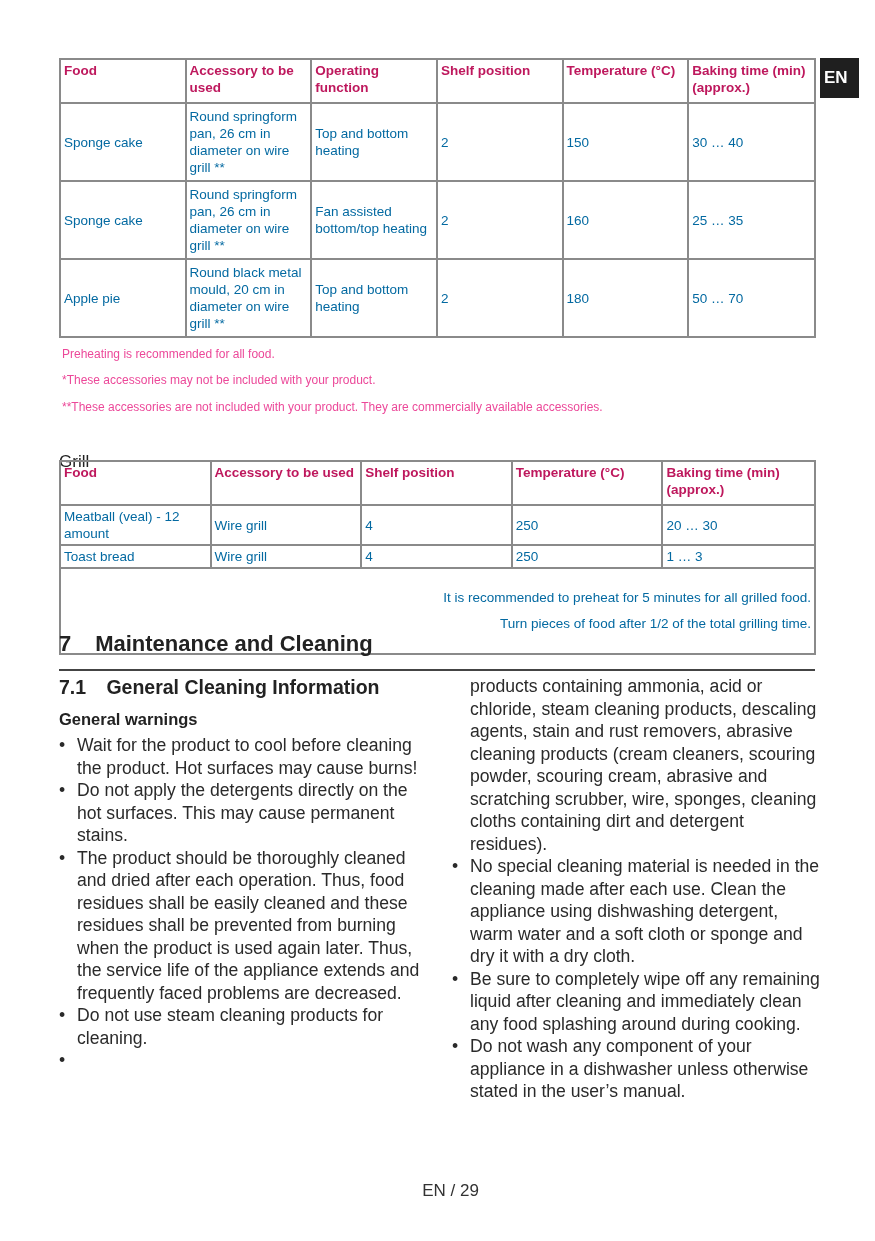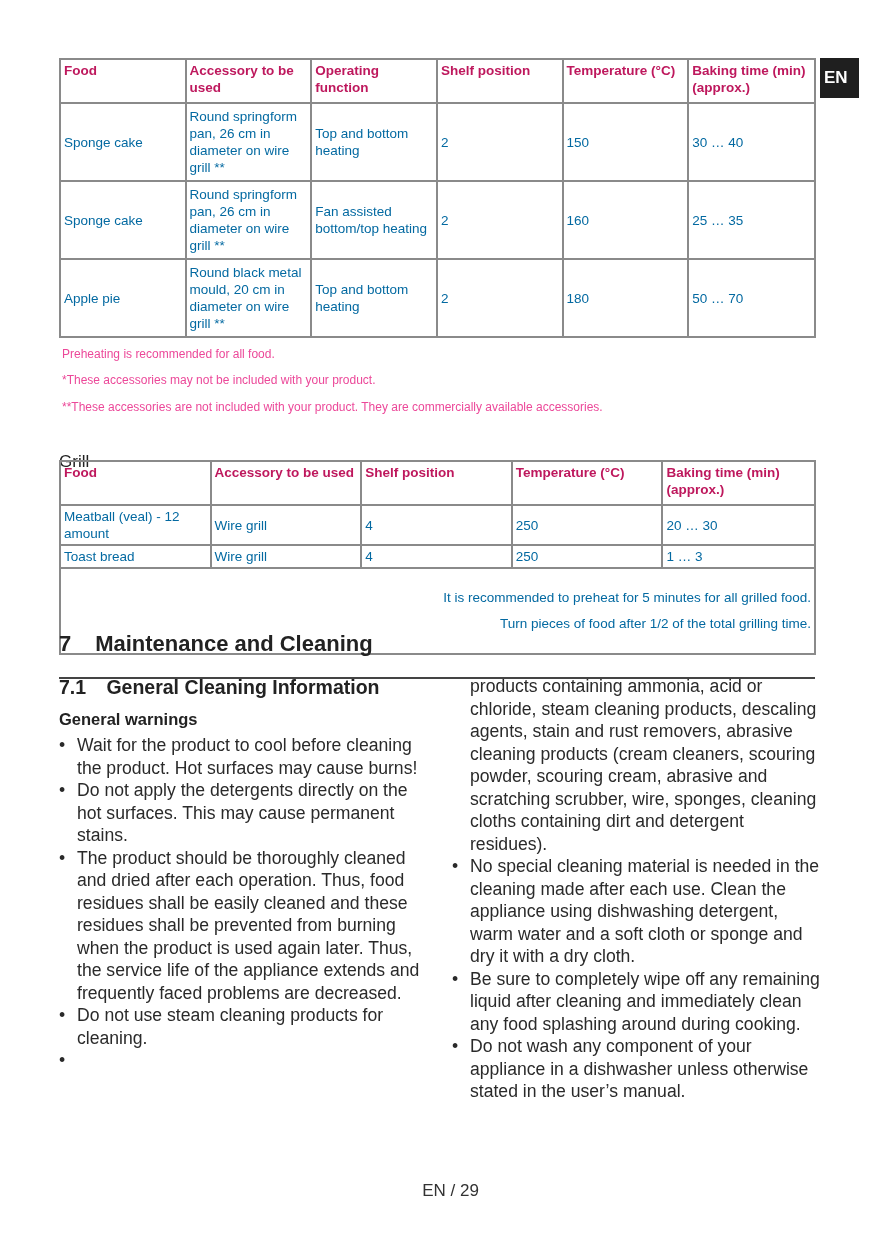--- a/index.html
+++ b/index.html
@@ -20,21 +20,21 @@
     th { font-weight: bold; vertical-align: top; color: #be185d; }
     #bake-table { top: 58px; width: 757px; }
     #bake-table th { height: 38px; }
     #bake-table td { height: 72px; }
     #grill-table { top: 460px; width: 757px; }
     #grill-table th { height: 38px; }
     .note { position: absolute; left: 62px; font-size: 12px; color: #ec4899; }
     .grill-title { position: absolute; left: 59px; top: 452px; font-size: 17px; font-weight: normal; }
     .h1 {
       position: absolute; left: 59px; top: 631px; width: 756px; font-size: 22px; font-weight: bold;
-      border-bottom: 2px solid #444; padding-bottom: 20px;
+      border-bottom: 2px solid #444; padding-bottom: 12px;
     }
     .h1 .num { display: inline-block; width: 30px; }
     .h2 { position: absolute; left: 59px; top: 676px; font-size: 19.5px; font-weight: bold; }
     .h2 .num { display: inline-block; width: 42px; }
     .h3 { position: absolute; left: 59px; top: 710px; font-size: 16.5px; font-weight: bold; }
     .col { position: absolute; font-size: 17.6px; line-height: 22.5px; color: #2a2a2a; }
     .col-left { left: 59px; top: 734px; width: 372px; }
     .col-right { left: 452px; top: 675px; width: 372px; }
     ul { list-style: none; margin: 0; padding: 0; }
     li { position: relative; padding-left: 18px; }

